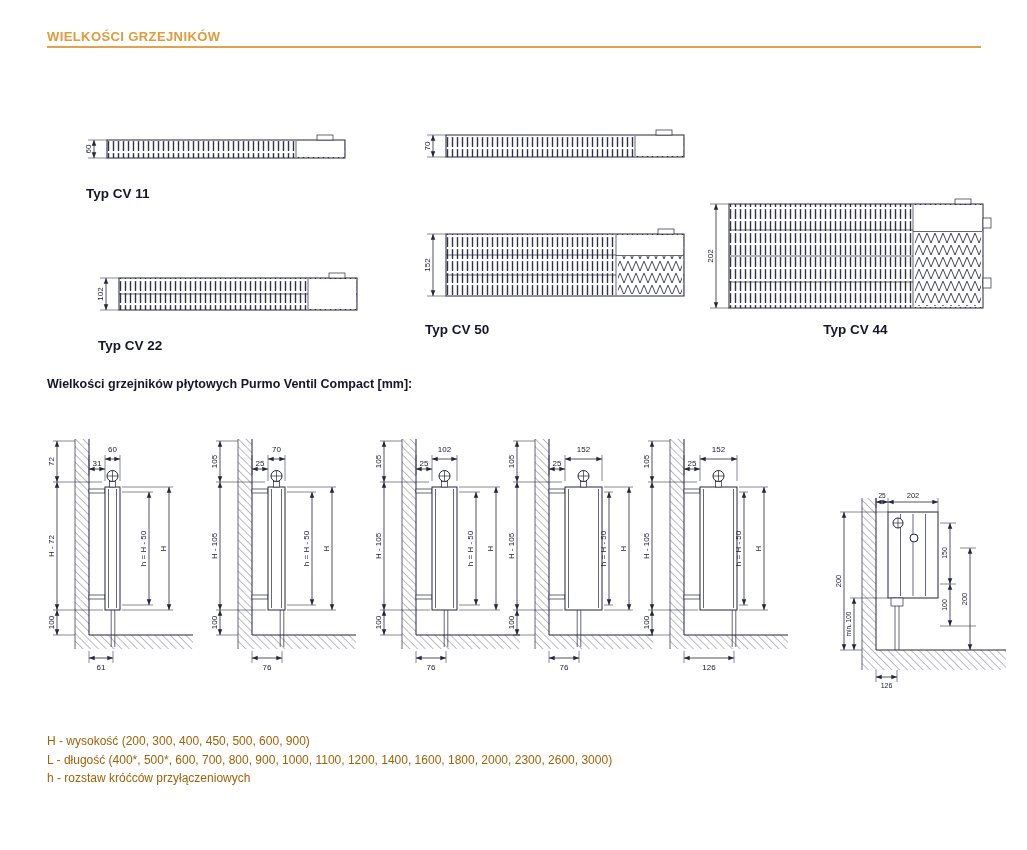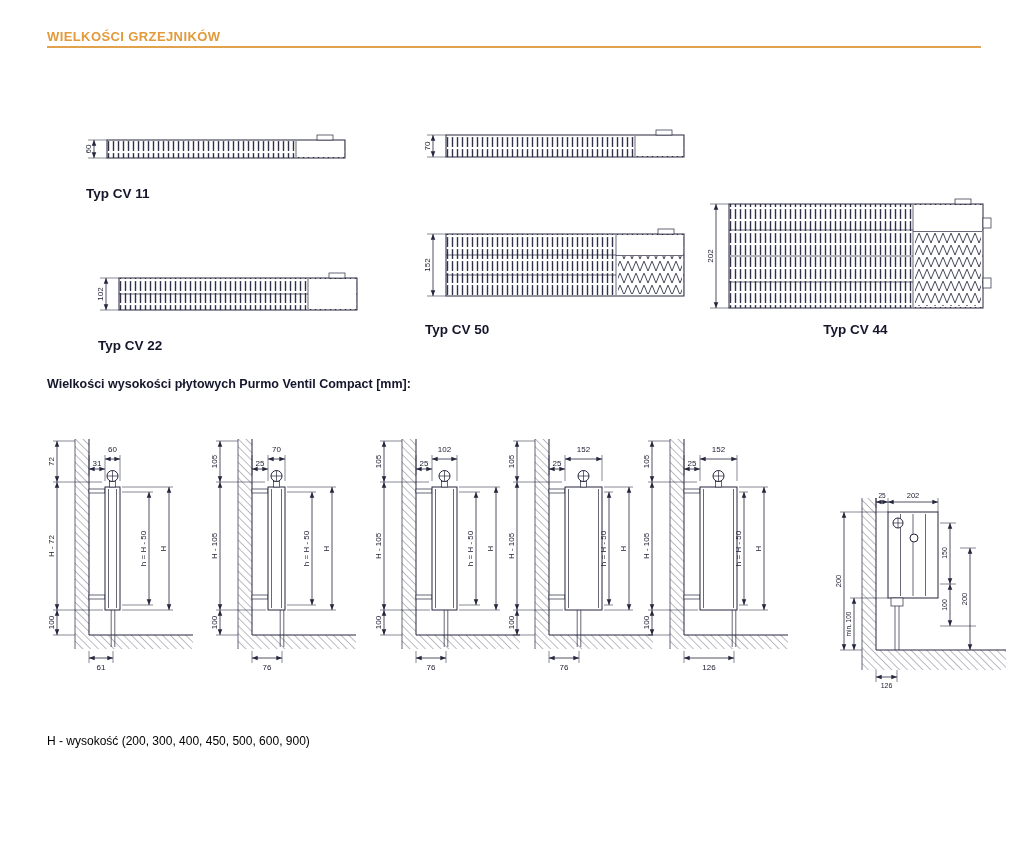--- a/index.html
+++ b/index.html
@@ -26,21 +26,21 @@
   #side-views { position:absolute; left:0; top:425px; width:1027px; height:260px; }
   #side-views .side-view { position:absolute; top:0; }
   #side-views .side-view:nth-child(1){ left:45px; }
   #side-views .side-view:nth-child(2){ left:208px; }
   #side-views .side-view:nth-child(3){ left:372px; }
   #side-views .side-view:nth-child(4){ left:505px; }
   #side-views .side-view:nth-child(5){ left:640px; }
 
   .corner-fig { left:828px; top:490px; }
 
-  .legend { position:absolute; left:47px; top:732px; font-size:12px; line-height:18.5px; color:#000000; }
+  .legend { position:absolute; left:47px; top:732px; font-size:12px; line-height:18.5px; color:#a16207; }
 
   svg text { font-family:"Liberation Sans", sans-serif; fill:#1b1b30; }
   .t8 { font-size:8px; } .t75 { font-size:7.5px; } .t7 { font-size:7px; } .t65 { font-size:6.5px; }
   .dim { stroke:#26263e; stroke-width:.8; marker-start:url(#arr); marker-end:url(#arr); }
   .ext { stroke:#26263e; stroke-width:.55; }
   .draw { stroke:#26263e; stroke-width:1; }
   .thin { stroke:#26263e; stroke-width:.7; }
   .defs-svg { position:absolute; width:0; height:0; }
 </style>
 </head>
@@ -164,21 +164,21 @@
         <line class="thin" x1="210" y1="9" x2="210" y2="111"></line>
         <line class="thin" x1="210" y1="35.5" x2="279" y2="35.5"></line>
         <rect class="thin" x="252" y="3" width="16" height="5" fill="#ffffff"></rect>
         <rect class="thin" x="280" y="22" width="8" height="10" fill="#ffffff"></rect>
         <rect class="thin" x="280" y="82" width="8" height="10" fill="#ffffff"></rect>
       </g>
     </svg>
     <figcaption class="type-label">Typ CV 44</figcaption>
   </figure>
 
-  <h2 class="section-title">Wielkości wysokości płytowych Purmo Ventil Compact [mm]:</h2>
+  <h2 class="section-title">Wielkości grzejników płytowych Purmo Ventil Compact [mm]:</h2>
 
   <div id="side-views">
     <figure class="side-view">
       <svg width="150" height="250" viewBox="0 0 150 250">
         <g>
           <rect x="30" y="14" width="14" height="210" fill="url(#hatch)"></rect>
           <line class="draw" x1="44" y1="14" x2="44" y2="210"></line>
           <line class="thin" x1="30" y1="14" x2="30" y2="224"></line>
         </g>
         <g>
@@ -566,15 +566,17 @@
         <line class="ext" x1="48" y1="180" x2="48" y2="192"></line>
         <line class="ext" x1="69" y1="180" x2="69" y2="192"></line>
         <line class="dim" x1="48" y1="187" x2="69" y2="187"></line>
         <text class="t7" x="58.5" y="198" text-anchor="middle">126</text>
       </g>
     </svg>
   </figure>
 
   <div class="legend">
     <p>H - wysokość (200, 300, 400, 450, 500, 600, 900)</p>
+    <p>L - długość (400*, 500*, 600, 700, 800, 900, 1000, 1100, 1200, 1400, 1600, 1800, 2000, 2300, 2600, 3000)</p>
+    <p>h - rozstaw króćców przyłączeniowych</p>
   </div>
 
 </div>
 
 </body></html>

